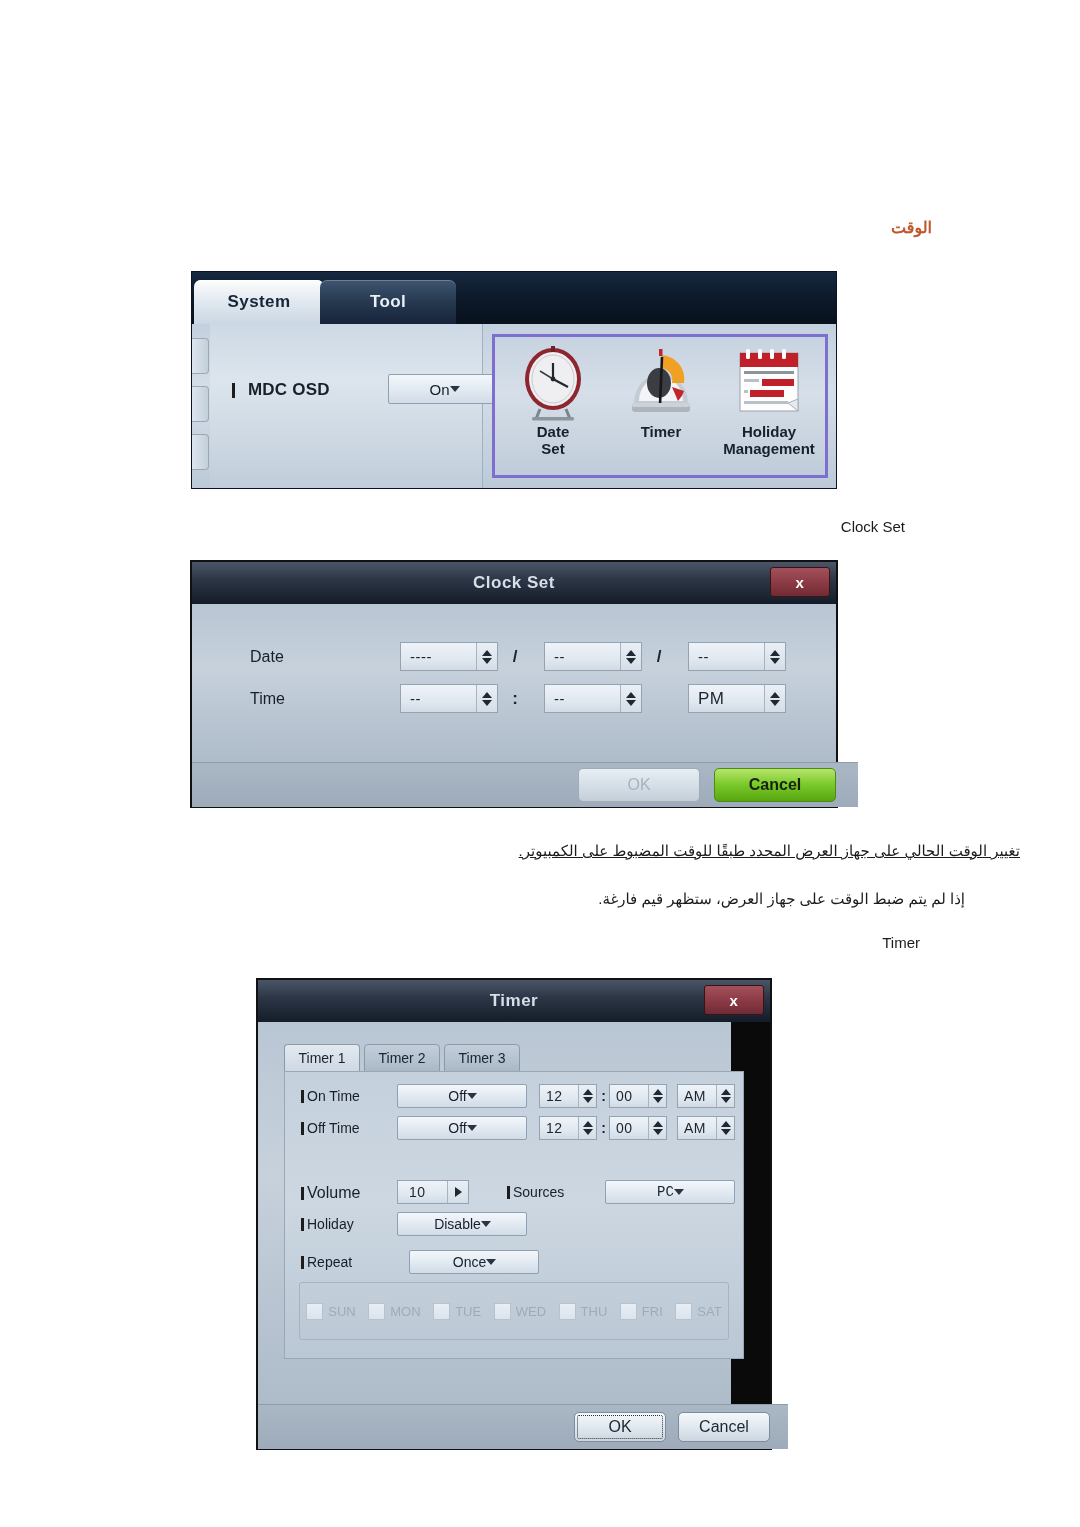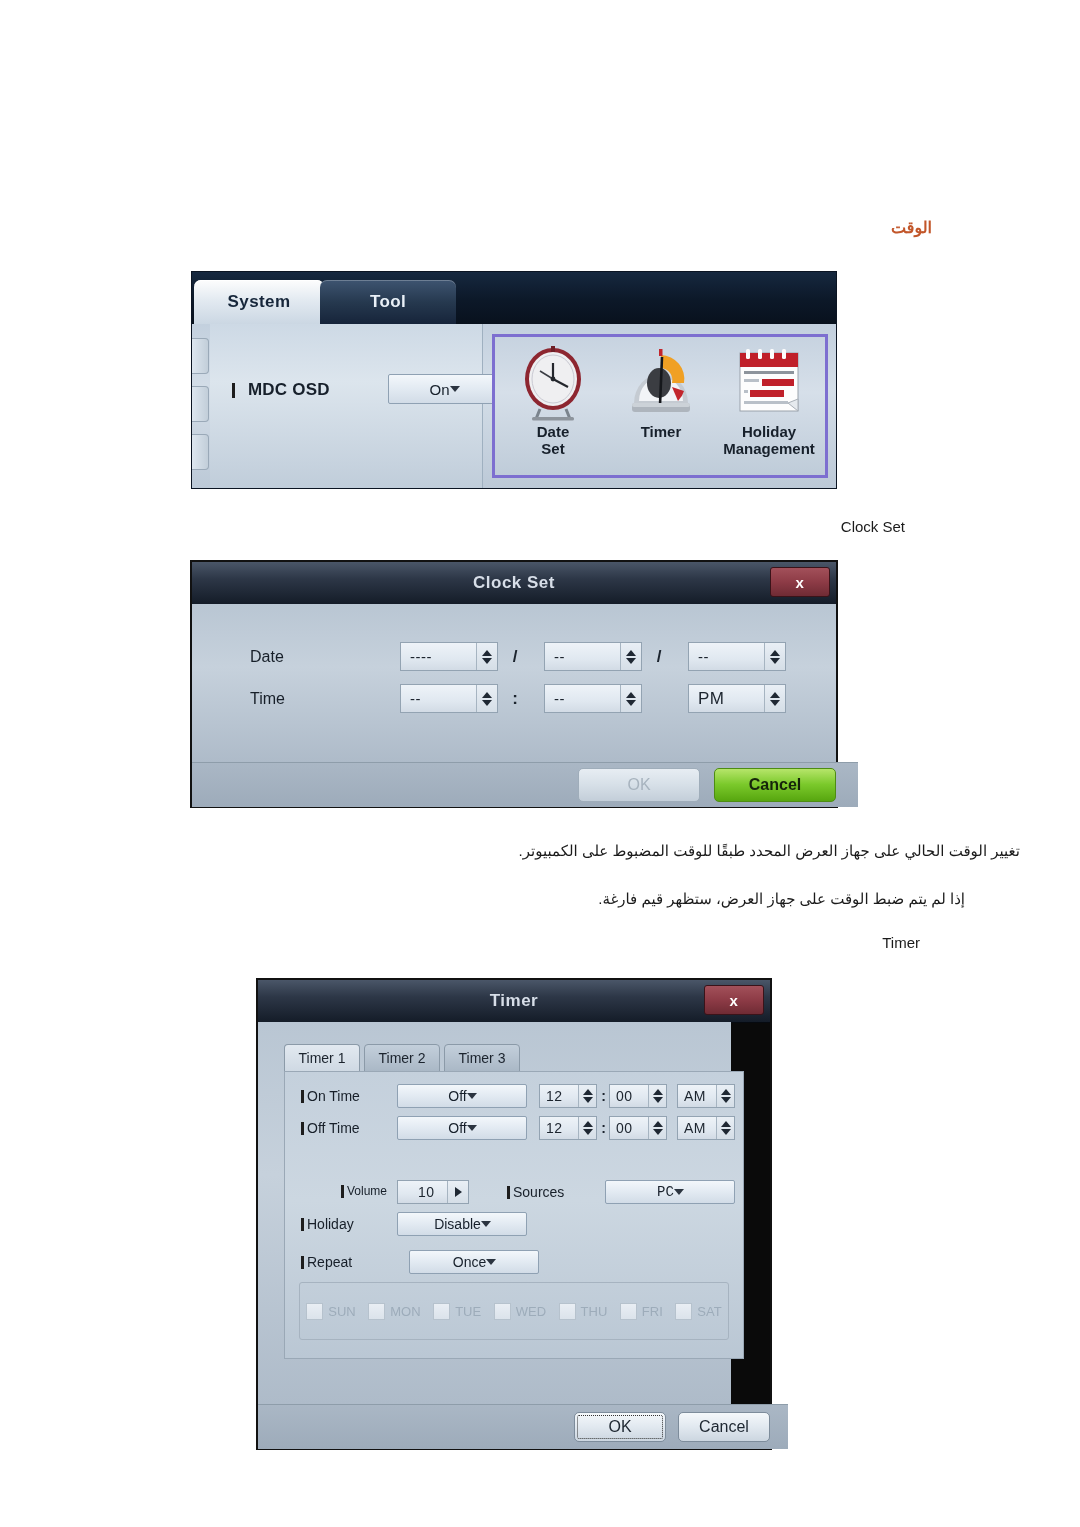--- a/index.html
+++ b/index.html
@@ -395,21 +395,21 @@
   <div class="dlg-foot">
     <div class="btn btn-disabled" style="width:122px;height:34px;">
       <span>OK</span>
     </div>
     <div class="btn btn-green" style="width:122px;height:34px;">
       <span>Cancel</span>
     </div>
   </div>
 </div>
 
-<div class="abs arabic-p" style="left:0;top:838px;width:1020px;">تغيير الوقت الحالي على جهاز العرض المحدد طبقًا للوقت المضبوط على الكمبيوتر.</div>
+<div class="abs arabic-p" style="left:0;top:838px;width:1020px;text-decoration:underline;">تغيير الوقت الحالي على جهاز العرض المحدد طبقًا للوقت المضبوط على الكمبيوتر.</div>
 <div class="abs arabic-p" style="left:0;top:886px;width:965px;">إذا لم يتم ضبط الوقت على جهاز العرض، ستظهر قيم فارغة.</div>
 
 <div class="abs caption" style="left:0;top:934px;width:920px;">Timer</div>
 
 <div class="dlg" id="dlg-timer">
   <div class="dlg-title">
     <span>Timer</span>
     <div class="dlg-close">
       <span>x</span>
     </div>
@@ -486,26 +486,26 @@
           </span>
       </div>
       <div class="spin abs" style="left:392px;top:44px;width:58px;height:24px;">
         <span class="sv" style="font-size:14px;padding-left:6px;">AM</span>
         <span class="sb" style="width:17px;">
             <i class="tri-up"></i>
             <i class="tri-dn"></i>
           </span>
       </div>
 
-      <div class="abs field-label" style="left:16px;top:112px;font-size:12px;margin-left:40px;">
+      <div class="abs field-label" style="left:16px;top:112px;font-size:16px;">
         <span class="pipe-mark" style="height:13px;"></span>
         <span>Volume</span>
       </div>
       <div class="spin abs" style="left:112px;top:108px;width:72px;height:24px;">
-        <span class="sv" style="font-size:14px;padding-left:20px;">10</span>
+        <span class="sv" style="font-size:14px;padding-left:11px;">10</span>
         <span class="sb" style="width:20px;">
             <i class="tri-rt"></i>
           </span>
       </div>
 
       <div class="abs field-label" style="left:222px;top:112px;font-size:14px;">
         <span class="pipe-mark" style="height:13px;"></span>
         <span>Sources</span>
       </div>
       <div class="combo abs" style="left:320px;top:108px;width:130px;height:24px;font-family:Liberation Mono, monospace;">

